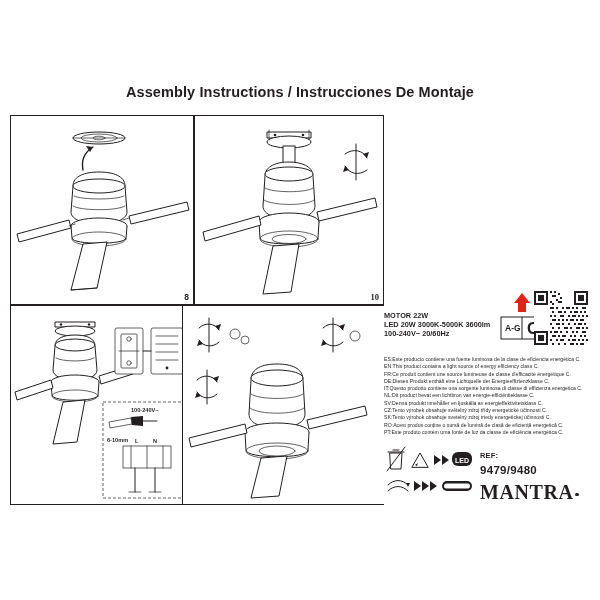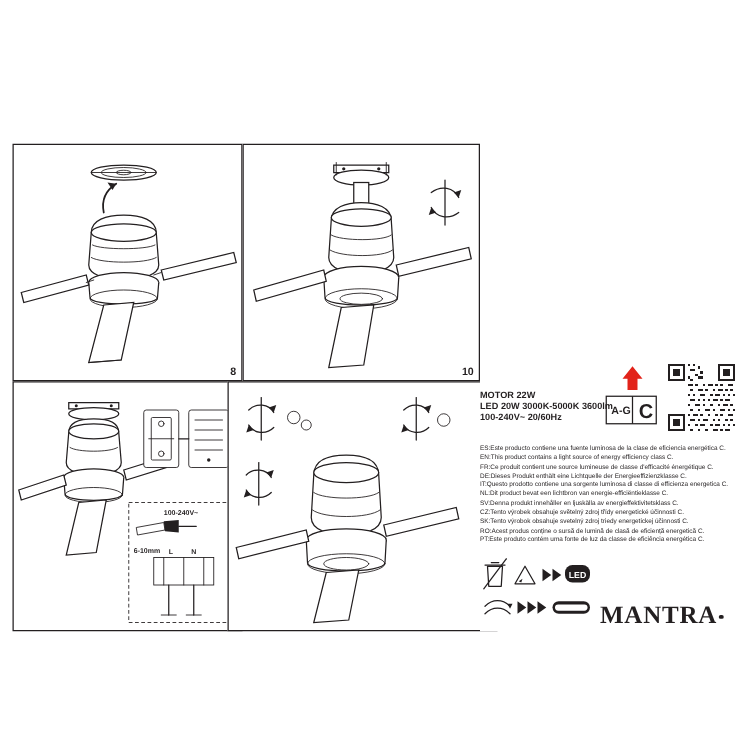--- a/index.html
+++ b/index.html
@@ -50,21 +50,21 @@
     position: absolute;
     right: 4px;
     bottom: 2px;
     font-size: 8.5px;
     font-weight: bold;
     color: #231f20;
   }
 
   
   .p8  { left: 0px;   top: 0px;   width: 184px; height: 190px; }
-  .p10 { left: 184px; top: 0px;   width: 190px; height: 190px; }
+  .p10 { left: 184px; top: 0px;   width: 190px; height: 190px; font-family: Liberation Serif, serif; }
   .p9  { left: 0px;   top: 190px; width: 184px; height: 200px; }
   .p11 { left: 172px; top: 190px; width: 216px; height: 200px; }
   .pinfo { left: 374px; top: 0px; width: 206px; height: 390px; border: none; }
 
   
   svg { display: block; }
   .ln { fill: none; stroke: #231f20; stroke-width: 1; stroke-linecap: round; stroke-linejoin: round; }
   .ln2 { fill: none; stroke: #231f20; stroke-width: 1.4; stroke-linecap: round; stroke-linejoin: round; }
   .thin { fill: none; stroke: #231f20; stroke-width: 0.7; stroke-linecap: round; stroke-linejoin: round; }
   .wht { fill: #ffffff; stroke: #231f20; stroke-width: 1; }
@@ -133,35 +133,36 @@
     left: 0; top: 330px;
     width: 92px; height: 60px;
   }
   .qrBox {
     position: absolute;
     left: 150px; top: 176px;
     width: 54px; height: 54px;
   }
   .classBox {
     position: absolute;
-    left: 96px; top: 176px;
+    left: 112px; top: 176px;
     width: 50px; height: 54px;
   }
   
   .lbl {
     font-size: 5.6px;
     font-weight: bold;
     fill: #231f20;
   }
 </style>
 </head>
 <body>
 
 <div class="page">
 
+  <div class="title">Assembly Instructions / Instrucciones De Montaje</div>
 
   <div class="grid">
 
     <div class="panel p8">
       <svg width="182" height="188" viewBox="0 0 182 188">
 
         <ellipse class="wht" cx="88" cy="22" rx="26" ry="6"></ellipse>
         <ellipse class="thin" cx="88" cy="22" rx="18" ry="4"></ellipse>
         <ellipse class="thin" cx="88" cy="22" rx="6" ry="1.8"></ellipse>
         <line class="thin" x1="62" y1="22" x2="114" y2="22"></line>
@@ -486,20 +487,24 @@
             <path class="blk" d="M46 36 l 7 5 l -7 5 z"></path>
           </g>
 
           <g>
             <rect x="58" y="36" width="30" height="10" rx="5" fill="#231f20"></rect>
             <rect x="60" y="38.5" width="26" height="5" rx="2.5" fill="#ffffff"></rect>
           </g>
         </svg>
       </div>
 
+      <div class="refBlock">
+        <div class="refLabel">REF:</div>
+        <div class="refValue">9479/9480</div>
+      </div>
 
       <div class="brand">
         <span>MANTRA</span><span class="brandDot"></span>
       </div>
 
     </div>
 
   </div>
 </div>
 

